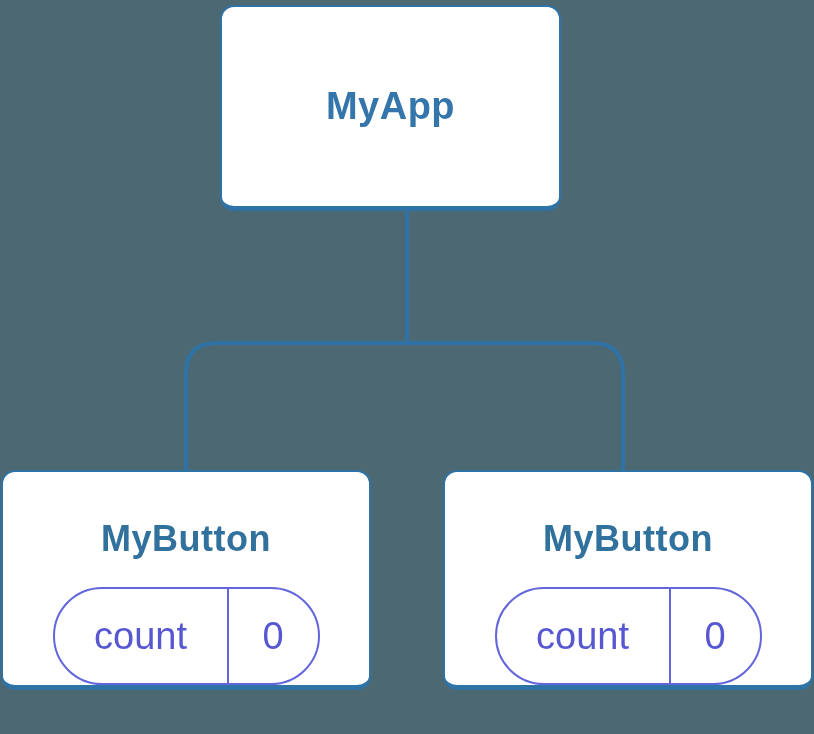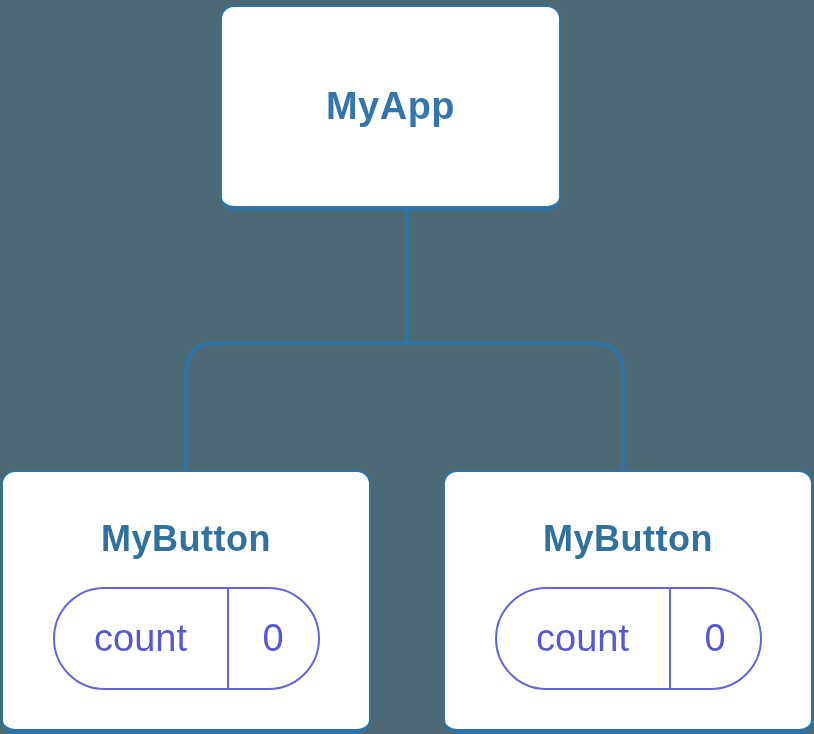--- a/index.html
+++ b/index.html
@@ -32,21 +32,21 @@
     justify-content: center;
   }
   .root-label {
     font-size: 38px;
     font-weight: 600;
     color: #3476AB;
     letter-spacing: 0.5px;
   }
   .card-child {
     top: 470px;
-    width: 370px; height: 264px;
+    width: 370px; height: 220px;
     display: flex;
     flex-direction: column;
     align-items: center;
   }
   .card-child-left  { left: 1px; }
   .card-child-right { left: 443px; }
   .child-label {
     margin-top: 44px;
     font-size: 36px;
     font-weight: 600;

